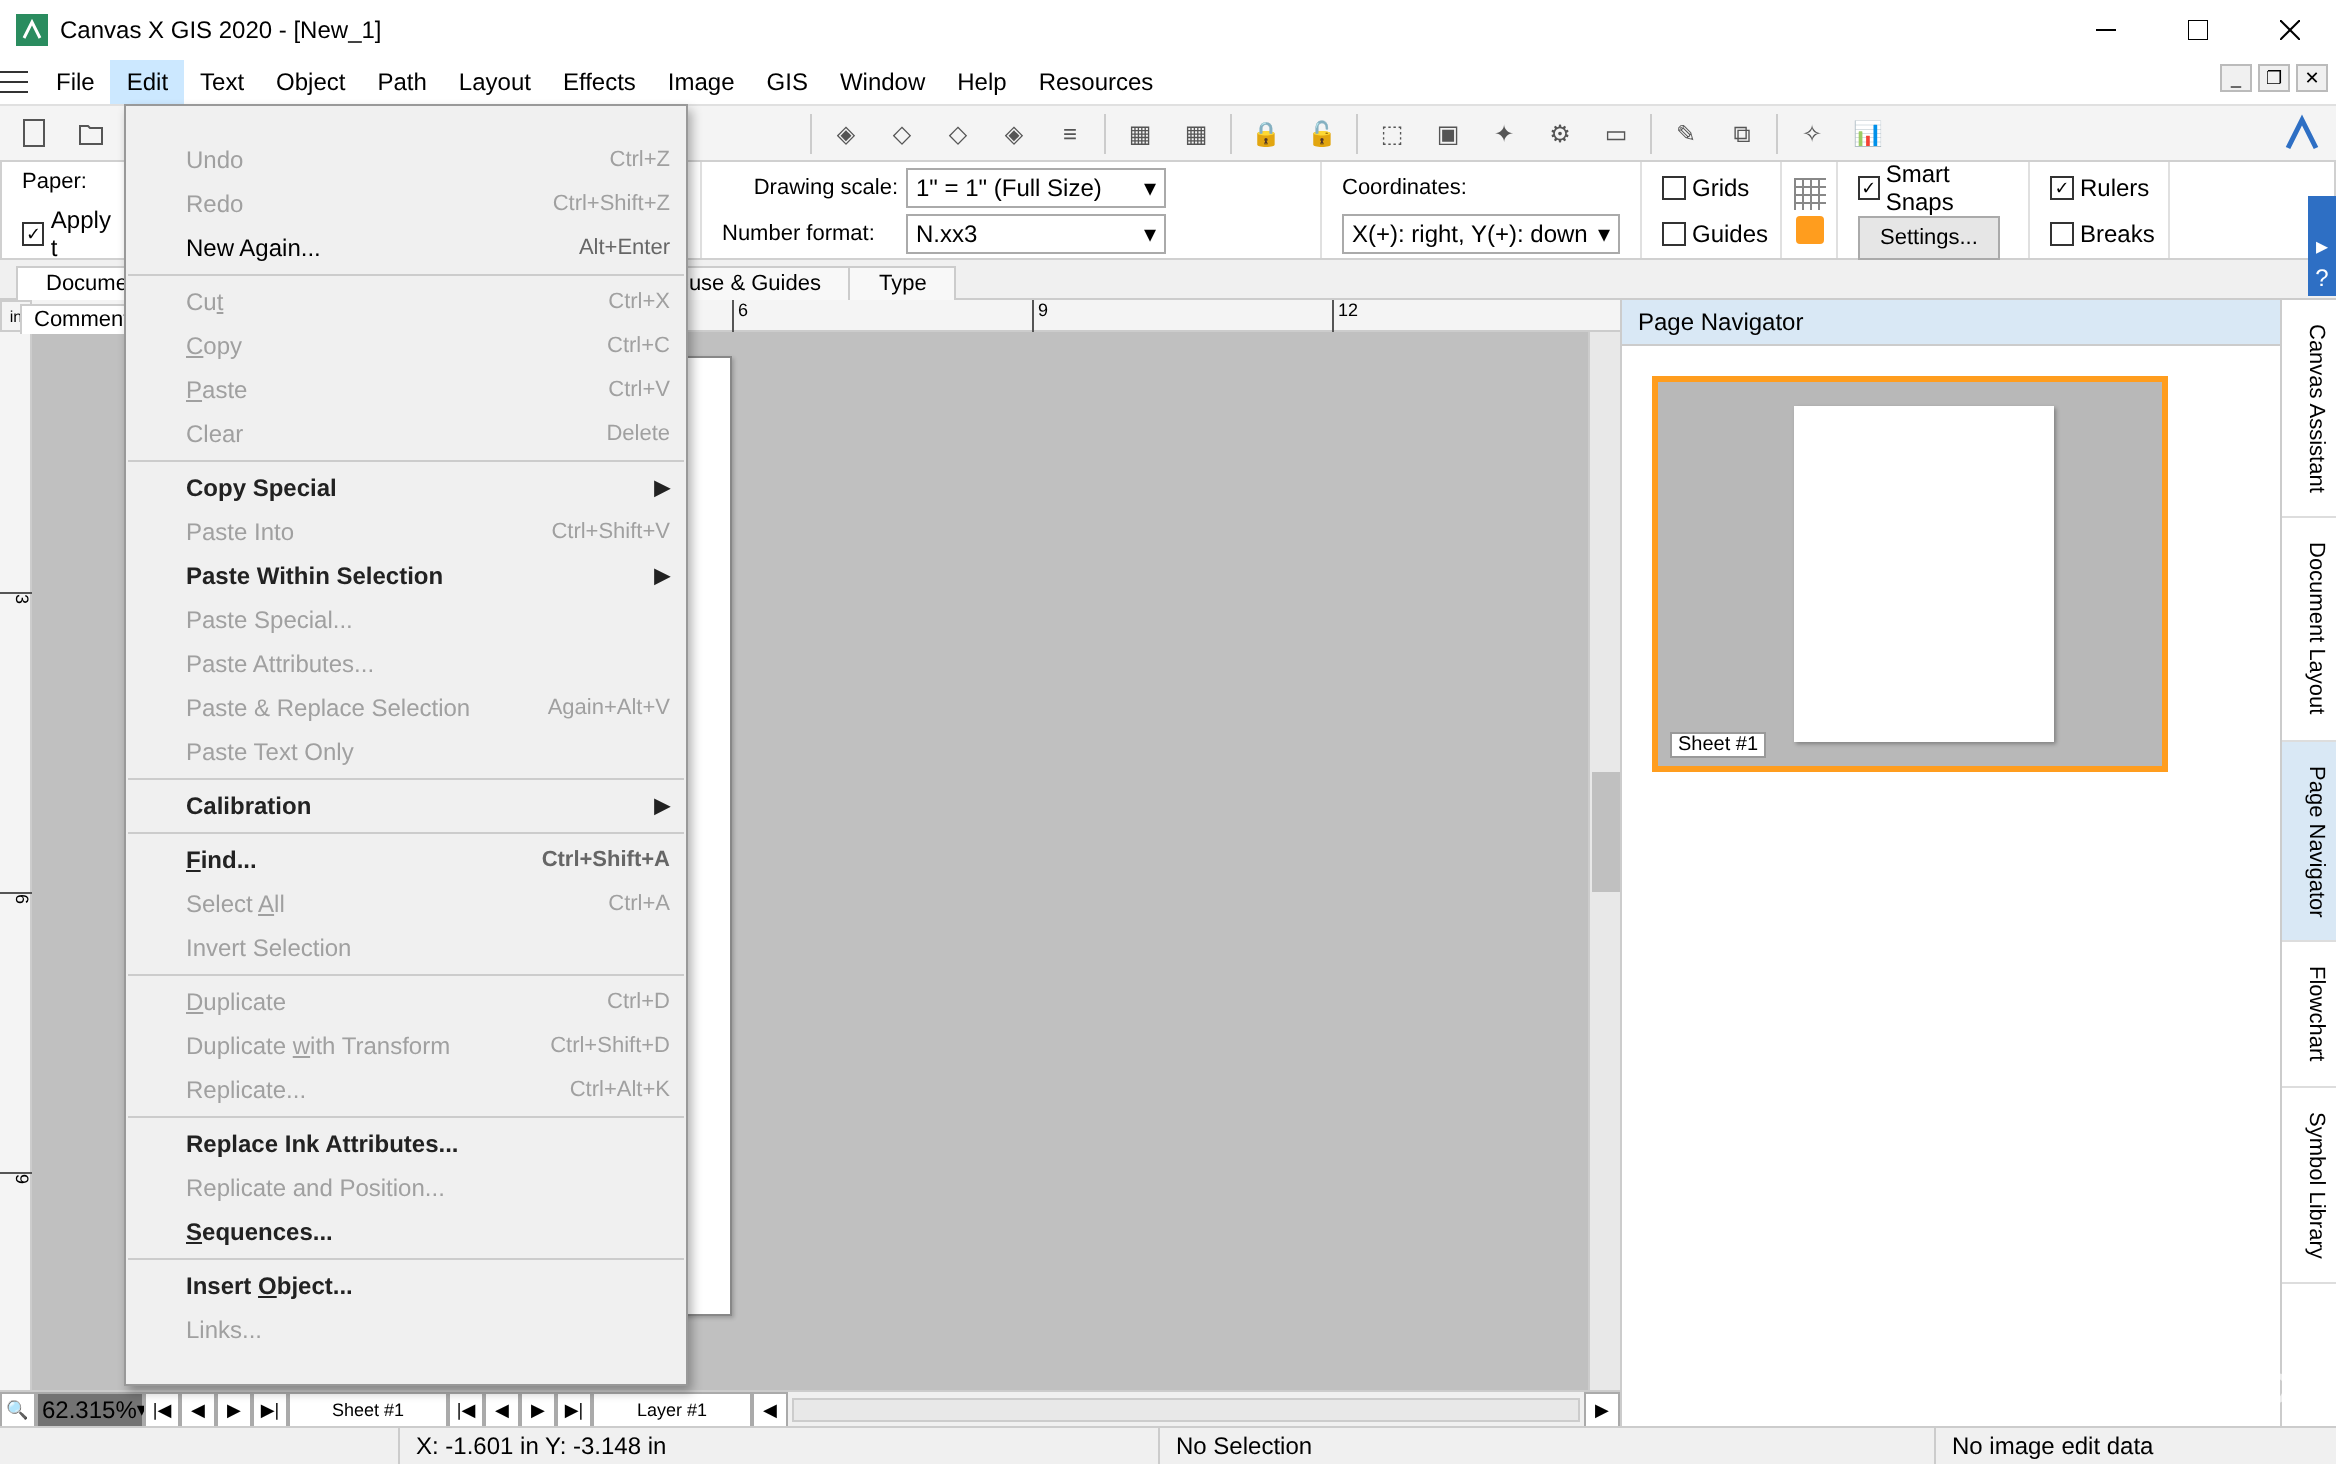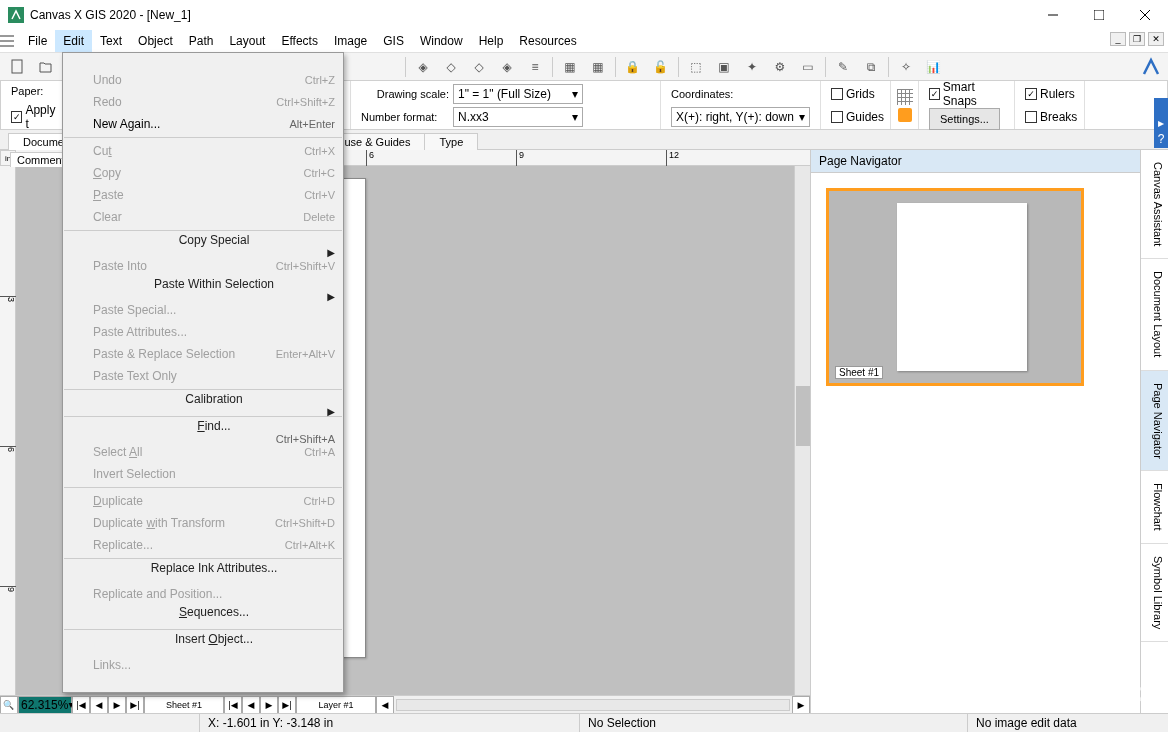--- a/index.html
+++ b/index.html
@@ -42,21 +42,21 @@
 .ruler-corner { width:16px; height:16px; background:#f4f4f4; border:1px solid #ccc; display:flex; align-items:center; justify-content:center; font-size:8px; }
 .ruler-h { height:16px; background:#f4f4f4; border-bottom:1px solid #ccc; flex:1; position:relative; }
 .ruler-v { width:16px; background:#f4f4f4; border-right:1px solid #ccc; position:relative; }
 .ruler-h .tick { position:absolute; top:0; border-left:1px solid #555; height:16px; font-size:9px; padding-left:2px; }
 .ruler-v .tick { position:absolute; left:0; border-top:1px solid #555; width:16px; font-size:9px; writing-mode:vertical-rl; }
 .canvas-scroll { flex:1; background:#c0c0c0; position:relative; overflow:hidden; }
 .paper { position:absolute; left:70px; top:12px; width:280px; height:480px; background:#fff; border:1px solid #888; box-shadow:1px 1px 2px rgba(0,0,0,.2); }
 
 .hscroll-row { height:18px; display:flex; align-items:center; background:#f0f0f0; border-top:1px solid #ccc; }
 .hscroll-row .mini { width:18px; height:18px; border:1px solid #aaa; display:flex; align-items:center; justify-content:center; background:#fff; font-size:9px; }
-.hscroll-row .zoom { width:54px; height:18px; border:1px solid #aaa; font-size:10px; padding:0 2px; display:flex; align-items:center; background:#0f766e; }
+.hscroll-row .zoom { width:54px; height:18px; border:1px solid #aaa; font-size:10px; padding:0 2px; display:flex; align-items:center; background:#737373; }
 .hscroll-row .sb { height:12px; flex:1; background:#e8e8e8; margin:0 2px; border:1px solid #ccc; }
 
 .sidebars { width:358px; display:flex; border-left:1px solid #ccc; }
 .pnav { flex:1; background:#fff; display:flex; flex-direction:column; }
 .pnav-hdr { background:#d9e8f5; padding:4px 8px; font-size:12px; border-bottom:1px solid #ccc; }
 .pnav-body { flex:1; padding:15px; background:#fff; display:flex; flex-direction:column; }
 .thumb { border:3.5px solid #ff9d1e; padding:3px; background:#b8b8b8; position:relative; width:258px; height:198px; }
 .thumb .page { position:absolute; left:68px; top:12px; width:130px; height:168px; background:#fff; box-shadow:1px 1px 2px rgba(0,0,0,.3); }
 .thumb .lbl { position:absolute; left:6px; bottom:4px; background:#fff; border:1px solid #999; padding:0 3px; font-size:10px; }
 .side-strip { width:28px; border-left:1px solid #ccc; display:flex; flex-direction:column; background:#fff; }
@@ -68,21 +68,21 @@
 
 
 .dropdown { position:absolute; left:62px; top:52px; width:282px; background:#f0f0f0; border:1px solid #999; box-shadow:2px 3px 5px rgba(0,0,0,.3); z-index:100; padding:16px 0; }
 .dropdown .mi { display:flex; align-items:center; height:22px; padding:0 8px 0 30px; font-size:12px; position:relative; }
 .dropdown .mi .shortcut { margin-left:auto; color:#666; font-size:11px; }
 .dropdown .mi.disabled { color:#a0a0a0; }
 .dropdown .mi.disabled .shortcut { color:#a0a0a0; }
 .dropdown .mi .sub { margin-left:auto; font-size:10px; }
 .dropdown .mi .ic { position:absolute; left:6px; width:16px; height:16px; opacity:.5; }
 .dropdown hr { border:none; border-top:1px solid #ccc; margin:2px 1px; }
-.dropdown .mi.bold { font-weight:400; color:#222;flex-direction:column; }
+.dropdown .mi.bold { font-weight:700; color:#222; }
 .dropdown .mi u { text-decoration:underline; }
 
 .arrow-tip { position:absolute; right:0; top:98px; width:14px; height:50px; background:#2e6fc4; color:#fff; display:flex; align-items:center; justify-content:center; }
 .arrow-tip::after { content:"?"; color:#fff; font-size:12px; position:absolute; bottom:2px; }
 
 .watermark { position:absolute; right:6px; bottom:22px; font-size:22px; font-weight:700; color:rgba(255,255,255,.65); letter-spacing:1px; font-style:italic; pointer-events:none; }
 .watermark::before { content:"♪ "; }
 </style>
 </head>
 <body>
@@ -431,21 +431,21 @@
     </div>
     <div class="mi disabled">
       <span>Paste Special...</span>
     </div>
     <div class="mi disabled">
       <span class="ic"></span>
       <span>Paste Attributes...</span>
     </div>
     <div class="mi disabled">
       <span>Paste &amp; Replace Selection</span>
-      <span class="shortcut">Enter+Alt+V</span>
+      <span class="shortcut">Again+Alt+V</span>
     </div>
     <div class="mi disabled">
       <span>Paste Text Only</span>
     </div>
     <hr>
     <div class="mi bold">
       <span>Calibration</span>
       <span class="sub">▶</span>
     </div>
     <hr>

